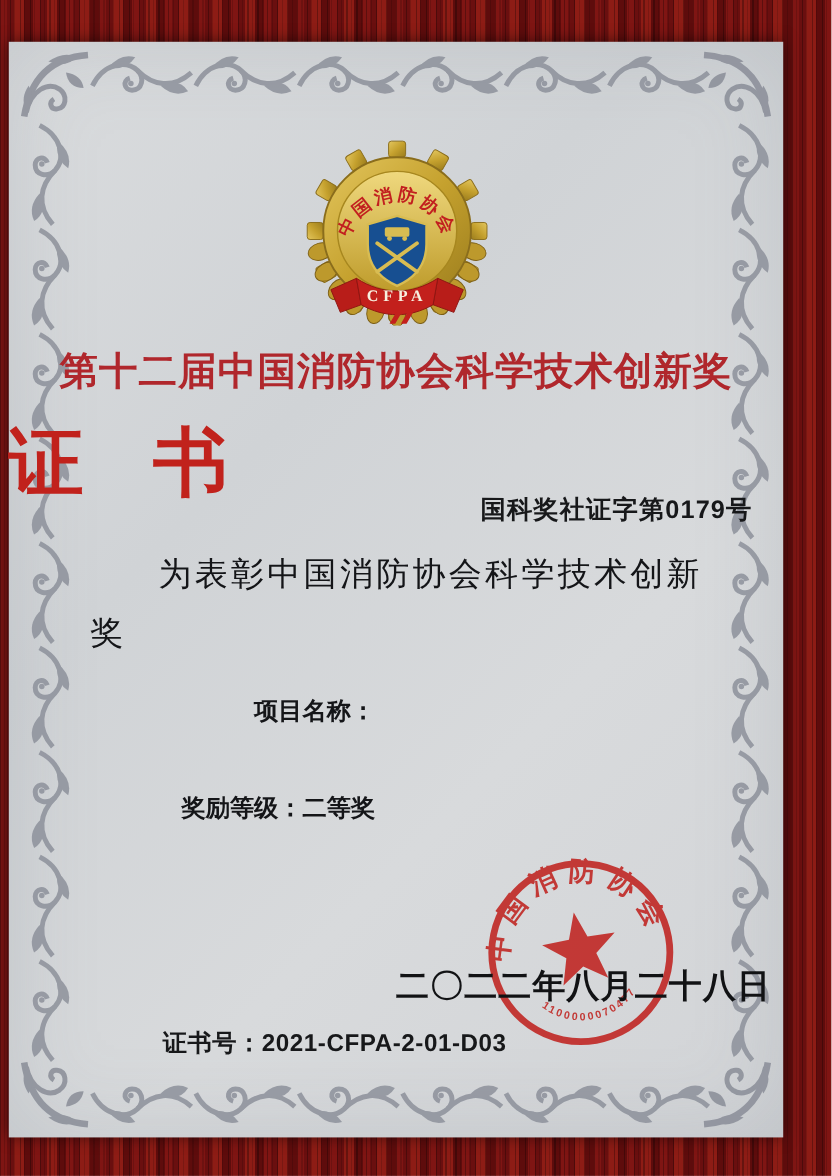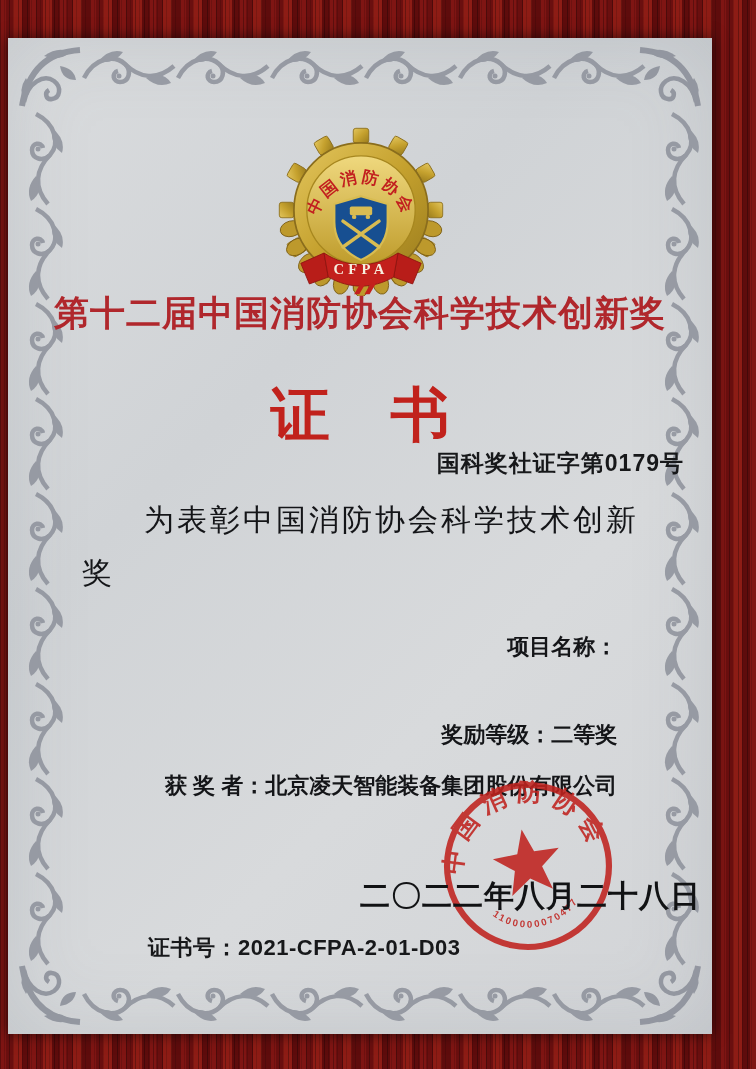--- a/index.html
+++ b/index.html
@@ -11,37 +11,37 @@
       repeating-linear-gradient(90deg, #7f1513 0 6px, #6a0f0f 6px 13px, #8d1c15 13px 22px, #5e0c0c 22px 30px);
   }
   .paper{
     position:absolute;left:8px;top:38px;width:704px;height:996px;
     background:linear-gradient(135deg,#dadcde 0%,#d0d3d6 35%,#d8dadc 65%,#d2d4d7 100%);
     box-shadow:0 0 14px rgba(0,0,0,.6), inset 0 0 80px rgba(125,130,140,.22);
   }
   .orn{position:absolute;left:0;top:0;pointer-events:none;}
   .emblem{position:absolute;left:267px;top:86px;width:172px;height:172px;}
   .title{
-    position:absolute;left:0;top:252px;width:100%;text-align:center;
+    position:absolute;left:0;top:276px;width:100%;text-align:center;
     font-family:"Liberation Serif",serif;font-weight:bold;font-size:35px;
     color:#b0272c;letter-spacing:1px;white-space:nowrap;
   }
   .subtitle{
-    position:absolute;left:0;top:338px;width:100%;text-align:center;
-    font-family:"Liberation Serif",serif;font-weight:bold;font-size:59px;color:#c1221c;
+    position:absolute;left:0;top:338px;width:100%;text-align:left;
+    font-family:"Liberation Serif",serif;font-weight:bold;font-size:68px;color:#c1221c;
   }
   .subtitle .ch{display:inline-block;}
   .subtitle .ch + .ch{margin-left:46px;}
   .doc-number{
     position:absolute;right:28px;top:410px;
     font-weight:bold;font-size:23px;color:#17181a;letter-spacing:1px;
   }
   .body-text{
     position:absolute;left:74px;top:458px;width:560px;
-    font-family:Liberation Mono, monospace;font-size:30px;color:#141518;
+    font-family:Liberation Serif, serif;font-size:30px;color:#141518;
     line-height:53px;letter-spacing:3px;
   }
   .body-text .line1{text-indent:62px;display:block;}
   .fields{position:absolute;left:157px;top:590px;color:#141518;}
   .field-row{display:flex;align-items:flex-start;font-weight:bold;font-size:22px;line-height:38px;justify-content:flex-end;}
   .field-row .label{white-space:nowrap;}
   .field-row .value{white-space:nowrap;}
   .row-grade{margin-top:50px;}
   .row-winner{margin-top:13px;}
   .seal{position:absolute;left:432px;top:740px;width:176px;height:176px;z-index:1;}
@@ -242,24 +242,20 @@
     <div class="fields">
       <div class="field-row">
         <span class="label">项目名称：</span>
         <span class="value">
         </span>
       </div>
       <div class="field-row row-grade">
         <span class="label">奖励等级：</span>
         <span class="value">二等奖</span>
       </div>
-      <div class="field-row row-winner">
-        <span class="label">获 奖 者：</span>
-        <span class="value">北京凌天智能装备集团股份有限公司</span>
-      </div>
     </div>
 
     <svg class="seal" viewBox="0 0 200 200">
       <defs>
         <path id="sealArcTop" d="M30,128 A75,75 0 1 1 170,128" fill="none"></path>
         <path id="sealArcBot" d="M40,134 A68,68 0 0 0 160,134" fill="none"></path>
       </defs>
       <g transform="rotate(-10,100,100)" opacity="0.88">
         <circle cx="100" cy="100" r="92" fill="none" stroke="#c0231f" stroke-width="7"></circle>
         <polygon points="100,58 109.7,84.7 138,85.6 115.7,103.1 123.5,130.4 100,114.5 76.5,130.4 84.3,103.1 62,85.6 90.3,84.7" fill="#c0231f"></polygon>

